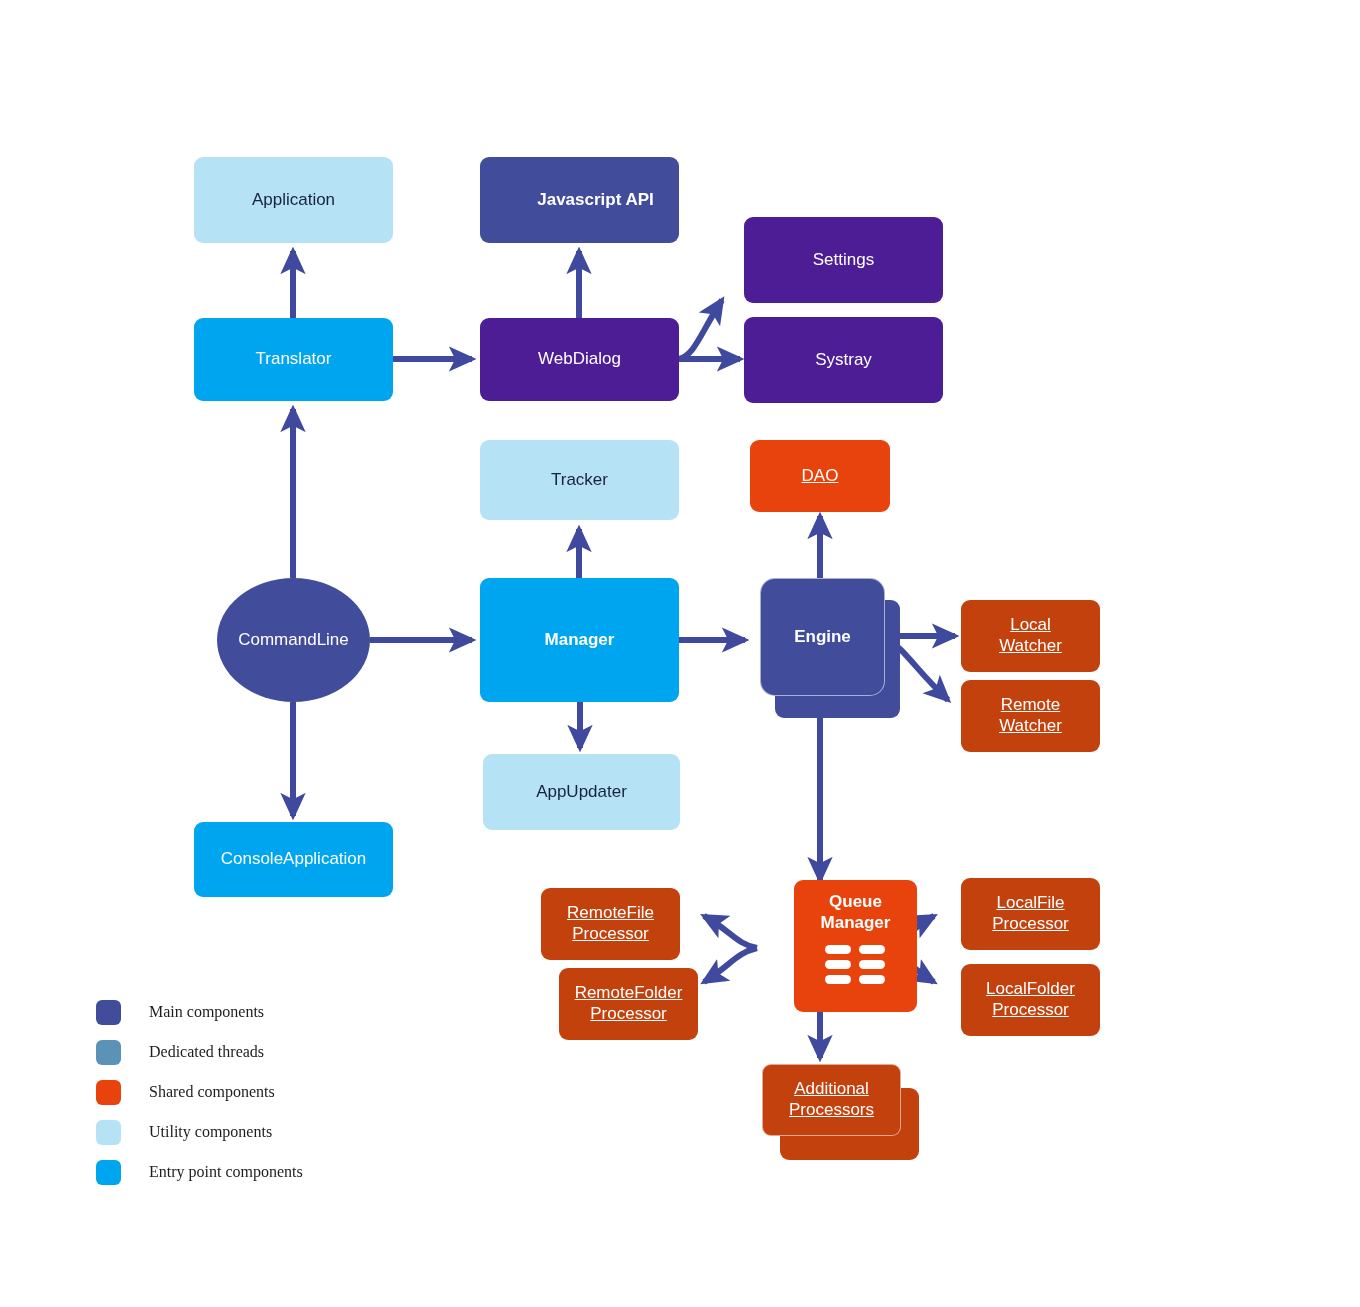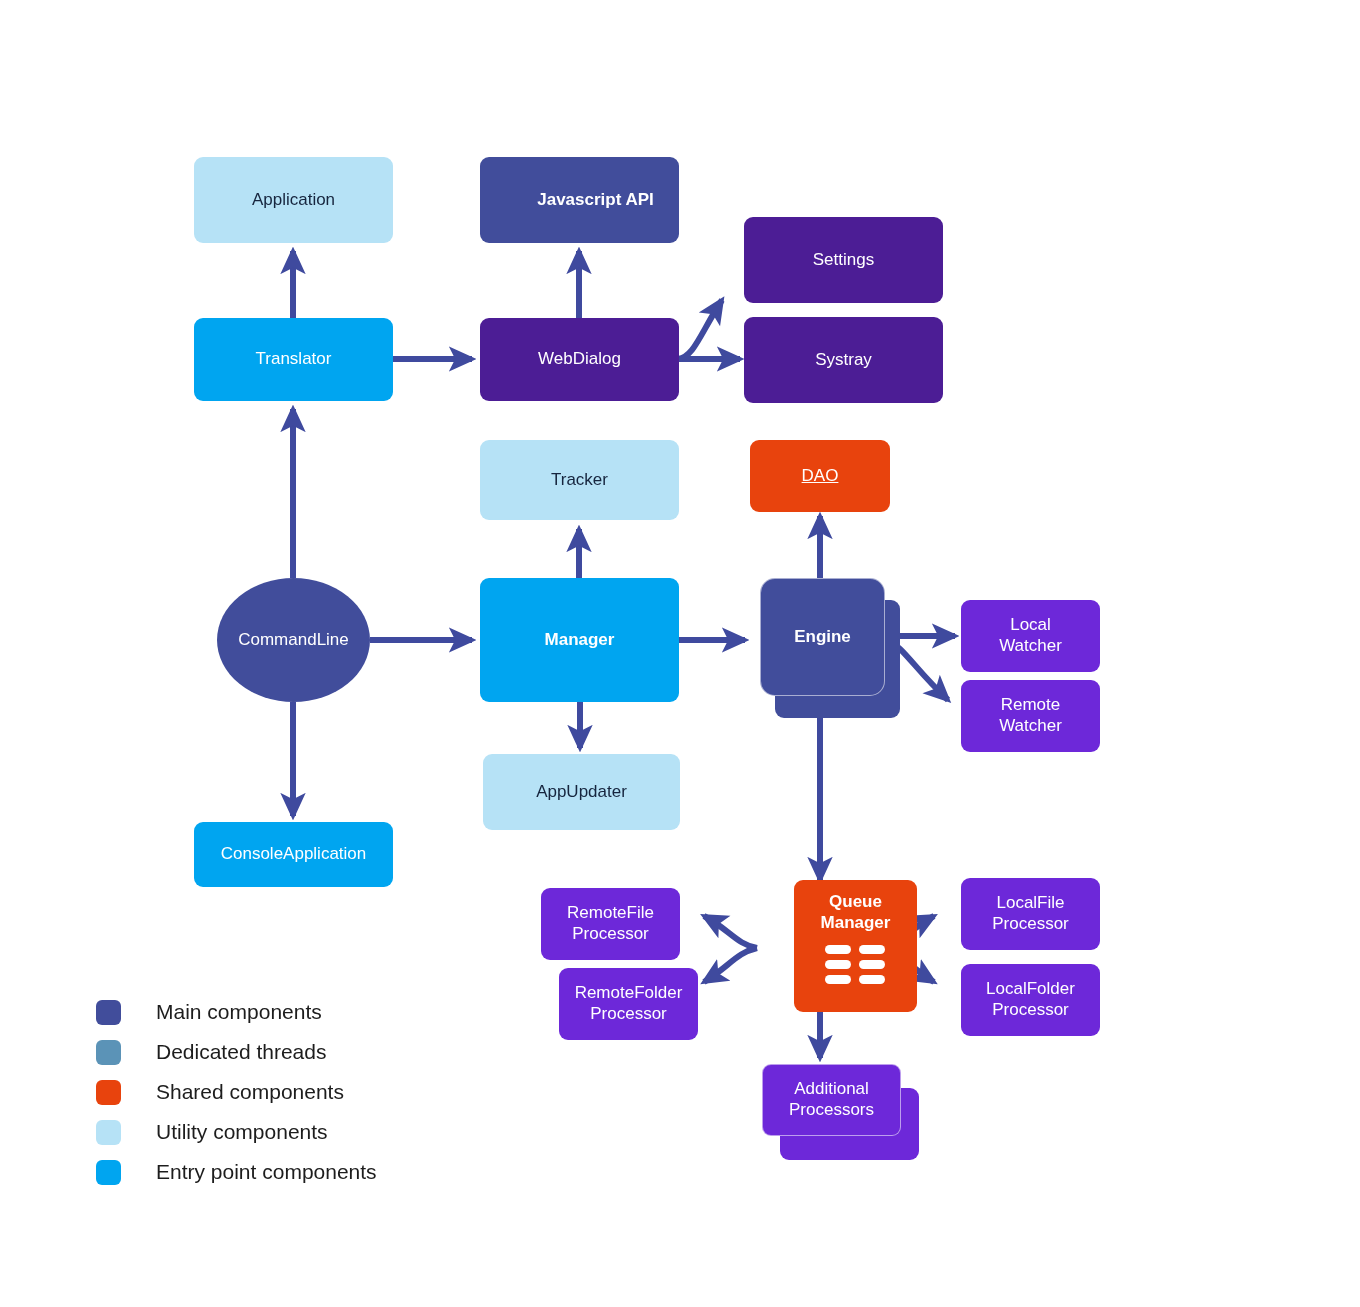--- a/index.html
+++ b/index.html
@@ -46,21 +46,21 @@
   }
   .node.bold { font-weight: bold; }
   .node.circle { border-radius: 50%; }
 
   
   .role-main      { background: #414d9b; color: #ffffff; }
   .role-thread    { background: #4c1d95; color: #ffffff; }
   .role-shared    { background: #e8430d; color: #ffffff; }
   .role-utility   { background: #b6e2f6; color: #16253e; }
   .role-entry     { background: #00a5f0; color: #ffffff; }
-  .role-watcher   { background: #6d28d9; color: #ffffff; }
+  .role-watcher   { background: #c2410c; color: #ffffff; text-decoration: underline; }
 
   
   .stack-back {
     position: absolute;
     z-index: 2;
     border-radius: 9px;
   }
   .stack-front {
     z-index: 4;
     border: 1.5px solid rgba(255,255,255,0.55);
@@ -100,24 +100,25 @@
     align-items: center;
     height: 40px;
   }
   .legend-swatch {
     width: 25px;
     height: 25px;
     border-radius: 6px;
     flex: 0 0 auto;
   }
   .legend-label {
-    margin-left: 35px;
-    font-size: 21px;
+    margin-left: 28px;
+    font-size: 16px;
     color: #1d1d1d;
     white-space: nowrap;
+    font-family: Liberation Serif, serif;
   }
 </style>
 </head>
 <body>
 
 <div id="canvas">
 
   <svg id="edges" viewBox="0 0 1360 1307" xmlns="http://www.w3.org/2000/svg">
     <defs>
       <marker id="ah" viewBox="0 0 10 10" refX="8.4" refY="5" markerWidth="4.6" markerHeight="4.6" orient="auto-start-reverse">
@@ -224,21 +225,21 @@
     <span class="node-inner">
       <span>Remote</span>
       <span>Watcher</span>
     </span>
   </div>
 
   <div class="node role-utility" style="left:483px; top:754px; width:197px; height:76px;">
     <span>AppUpdater</span>
   </div>
 
-  <div class="node role-entry" style="left:194px; top:822px; width:199px; height:65px;">
+  <div class="node role-entry" style="left:194px; top:822px; width:199px; height:75px;">
     <span>ConsoleApplication</span>
   </div>
 
   <div class="node role-watcher" style="left:541px; top:888px; width:139px; height:72px;">
     <span class="node-inner">
       <span>RemoteFile</span>
       <span>Processor</span>
     </span>
   </div>
 

